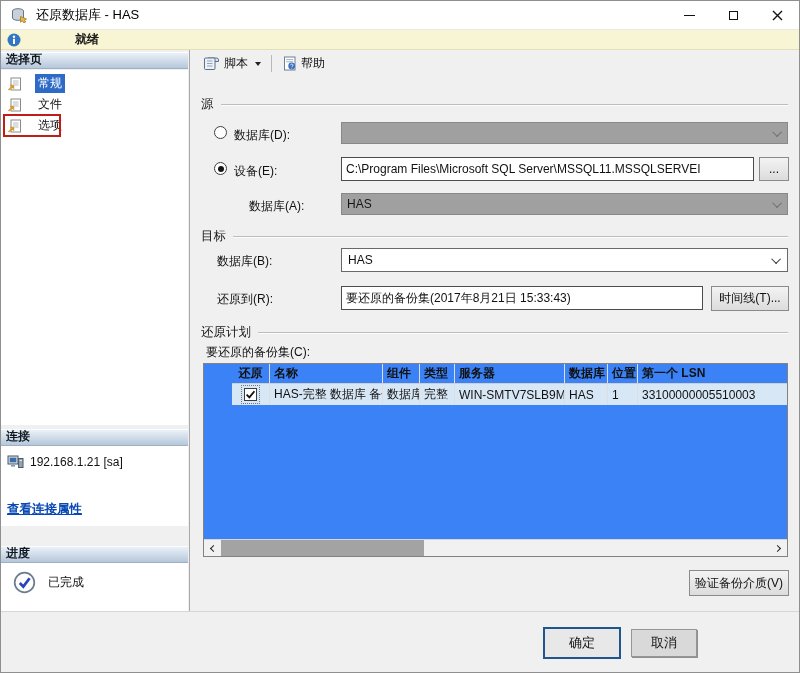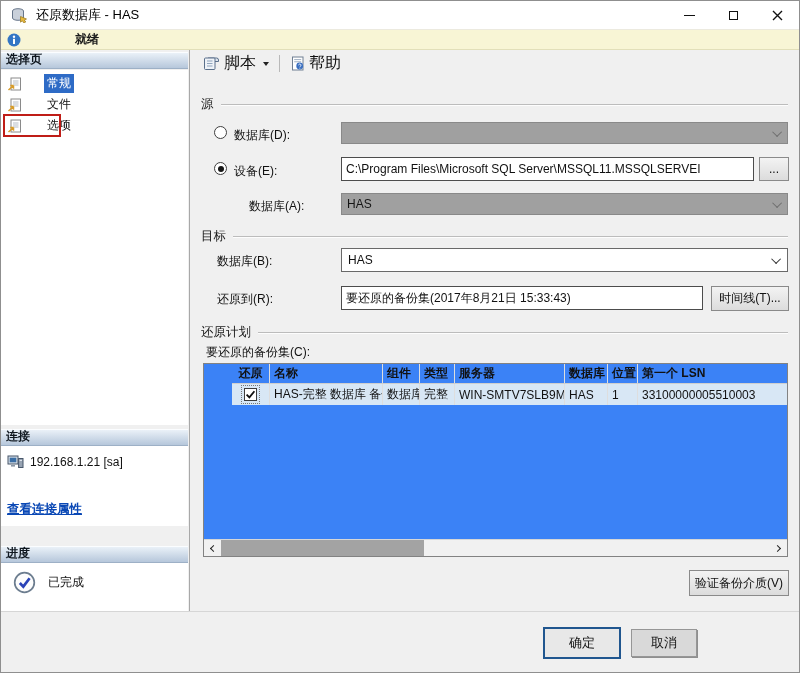--- a/index.html
+++ b/index.html
@@ -17,31 +17,31 @@
   .win-btn{width:44px;display:flex;align-items:center;justify-content:center;cursor:default;}
   .glyph-min{display:block;width:11px;border-top:1.4px solid #111;}
   .glyph-max{display:block;width:9px;height:9px;border:1.4px solid #111;}
   
   .statusbar{position:absolute;top:28px;left:0;right:0;height:21px;background:#f8f5d5;border-top:1px solid #eceadf;border-bottom:1px solid #e2dfb9;display:flex;align-items:center;gap:6px;padding-left:6px;}
   .status-text{font-size:12px;font-weight:bold;color:#1a1a1a;margin-left:48px;}
   
   .sidebar{position:absolute;top:49px;left:0;width:189px;height:563px;background:#f0f0f0;border-right:1px solid #a8a8a8;}
   .sec-header{position:absolute;left:0;right:1px;height:17px;background:linear-gradient(#eaf1f8,#b6c7db);border-top:1px solid #fbfdff;border-bottom:1px solid #9db0c6;display:flex;align-items:flex-end;padding-left:5px;font-size:12px;font-weight:bold;color:#101820;}
   .sec-body{position:absolute;left:0;right:1px;background:#fff;}
-  .page-item{position:relative;height:21px;display:flex;align-items:center;gap:22px;padding-left:6px;font-size:12px;cursor:default;}
+  .page-item{position:relative;height:21px;display:flex;align-items:center;gap:13px;padding-left:6px;font-size:12px;cursor:default;}
   .page-item .lbl{padding:1px 3px;}
   .page-item .lbl.sel{background:#2e6bc6;color:#fff;}
   .annot-box{position:absolute;left:2px;top:-1px;width:58px;height:23px;border:2px solid #bf1d17;pointer-events:none;}
   .conn-row{display:flex;align-items:center;gap:6px;padding:8px 0 0 6px;font-size:12px;}
   .conn-link{position:absolute;left:6px;bottom:8px;font-size:12.5px;font-weight:bold;color:#0a48b5;text-decoration:underline;cursor:pointer;}
   .prog-row{display:flex;align-items:center;gap:12px;padding:8px 0 0 12px;font-size:12px;}
   
   .content{position:absolute;left:190px;top:49px;width:610px;height:563px;background:#f0f0f0;}
   .toolbar{position:absolute;top:0;left:0;right:0;height:27px;display:flex;align-items:center;padding-left:7px;}
-  .tool-btn{display:flex;align-items:center;gap:4px;padding:2px 5px;font-size:16px;cursor:default;}
+  .tool-btn{display:flex;align-items:center;gap:4px;padding:2px 5px;font-size:12px;cursor:default;}
   .dd-arrow{width:0;height:0;border-left:3.5px solid transparent;border-right:3.5px solid transparent;border-top:4px solid #222;margin-left:3px;}
   .tool-sep{width:1px;height:17px;background:#b9b9b9;margin:0 5px;}
   .group-hd{position:absolute;display:flex;align-items:center;gap:7px;font-size:12.5px;color:#161616;left:10px;right:13px;}
   .group-hd .rule{flex:1;height:2px;border-top:1px solid #bcbcbc;border-bottom:1px solid #fdfdfd;}
   .fld-label{position:absolute;font-size:12px;color:#111;}
   .radio{position:absolute;width:13px;height:13px;border:1px solid #3f3f3f;border-radius:50%;background:#fff;}
   .radio.sel::after{content:"";display:block;width:6px;height:6px;margin:2.6px;background:#151515;border-radius:50%;}
   .combo-dis{position:absolute;height:22px;background:#a0a0a0;border:1px solid #898989;display:flex;align-items:center;padding:0 5px;font-size:12px;color:#151515;}
   .combo{position:absolute;height:24px;background:#fff;border:1px solid #696969;display:flex;align-items:center;padding:0 6px;font-size:12px;}
   .chev{margin-left:auto;width:7px;height:7px;border-left:1.6px solid #333;border-bottom:1.6px solid #333;transform:rotate(-45deg) translateY(-2px);}

